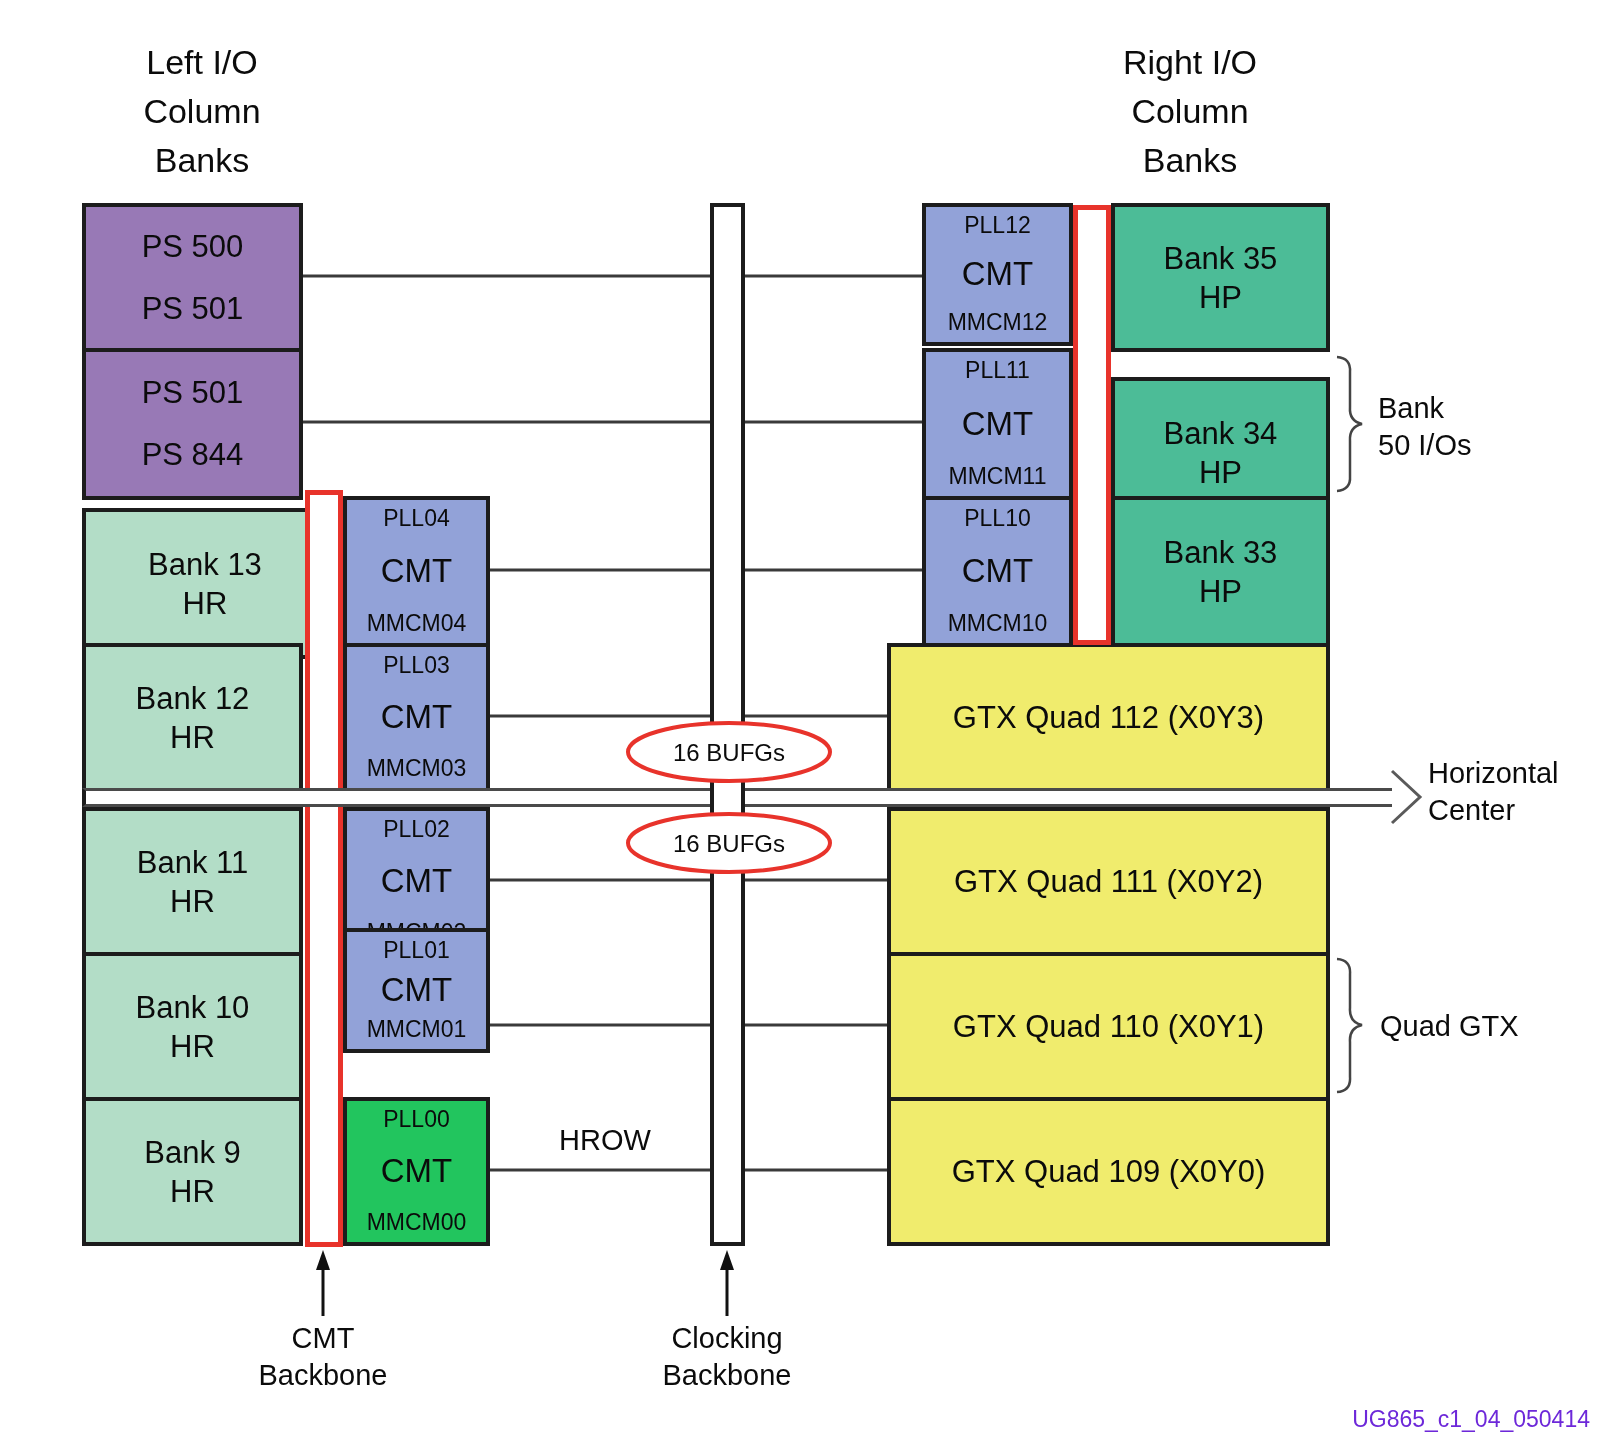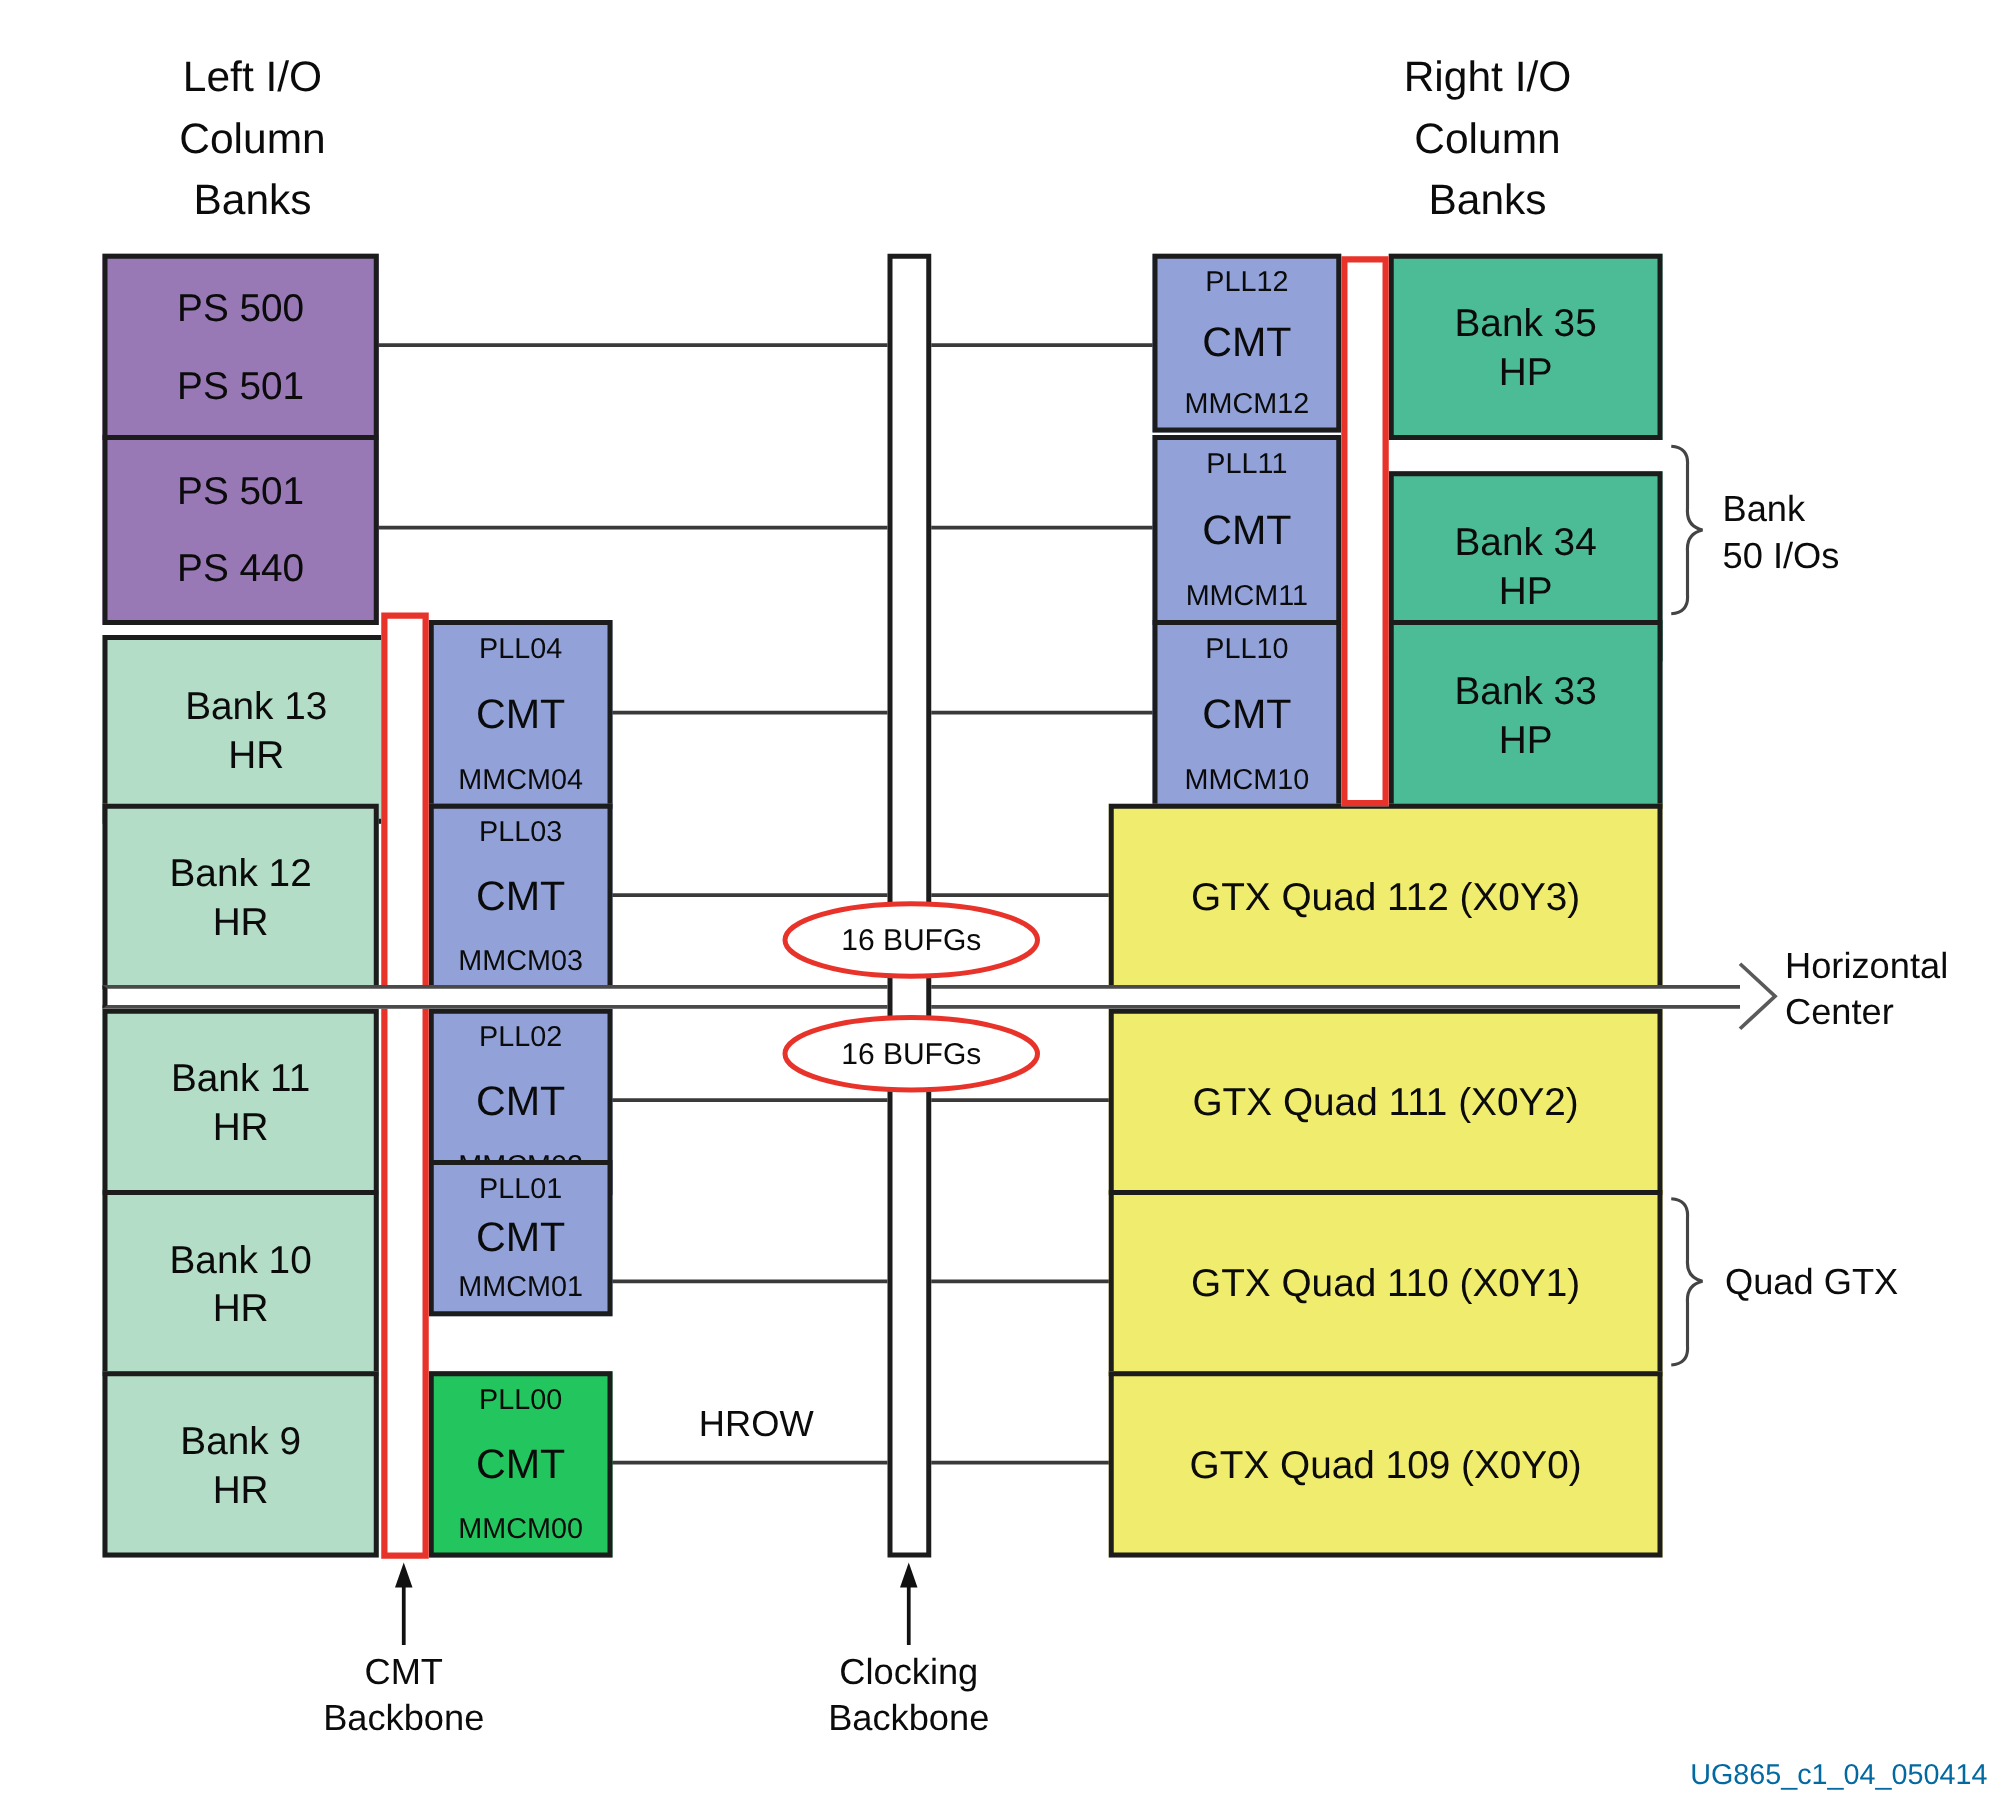--- a/index.html
+++ b/index.html
@@ -17,21 +17,21 @@
   .red-channel{position:absolute;box-sizing:border-box;background:#ffffff;
                border:5px solid #e8332b;z-index:3;}
   .hband{position:absolute;box-sizing:border-box;background:#ffffff;z-index:4;
          border-top:3px solid #4a4a4a;border-bottom:3px solid #4a4a4a;border-left:4px solid #1c1c1c;}
   .backbone{position:absolute;box-sizing:border-box;background:#ffffff;
             border:4px solid #1c1c1c;z-index:5;}
   .lbl{position:absolute;z-index:7;}
   .hdr{font-size:34px;line-height:49px;text-align:center;}
   .ann{font-size:29px;line-height:37px;}
   .bufg-label{position:absolute;z-index:7;font-size:24px;text-align:center;width:202px;}
-  .wm{font-size:23px;color:#0369a1;}
+  .wm{font-size:23px;color:#6d28d9;}
 </style>
 </head>
 <body>
 
 <div id="canvas">
 
   <svg class="layer" width="1602" height="1450" style="z-index:1">
     <line x1="298" y1="276" x2="926" y2="276" stroke="#3a3a3a" stroke-width="3"></line>
     <line x1="298" y1="422" x2="926" y2="422" stroke="#3a3a3a" stroke-width="3"></line>
     <line x1="486" y1="570" x2="926" y2="570" stroke="#3a3a3a" stroke-width="3"></line>
@@ -51,21 +51,21 @@
     <div>Column</div>
     <div>Banks</div>
   </div>
 
   <div class="block" style="left: 82px; top: 203px; width: 221px; height: 149px; background-color: rgb(152, 121, 182);">
     <div class="bank-label" style="line-height:36px;margin-bottom:26px;">PS 500</div>
     <div class="bank-label" style="line-height:36px;">PS 501</div>
   </div>
   <div class="block" style="left: 82px; top: 348px; width: 221px; height: 152px; background-color: rgb(152, 121, 182);">
     <div class="bank-label" style="line-height:36px;margin-bottom:26px;">PS 501</div>
-    <div class="bank-label" style="line-height:36px;">PS 440</div>
+    <div class="bank-label" style="line-height:36px;">PS 844</div>
   </div>
   <div class="block" style="left: 82px; top: 508px; width: 246px; height: 151px; background-color: rgb(179, 221, 199);">
     <div class="bank-label">Bank 13</div>
     <div class="bank-label">HR</div>
   </div>
   <div class="block" style="left: 82px; top: 643px; width: 221px; height: 149px; background-color: rgb(179, 221, 199);">
     <div class="bank-label">Bank 12</div>
     <div class="bank-label">HR</div>
   </div>
   <div class="block" style="left: 82px; top: 807px; width: 221px; height: 149px; background-color: rgb(179, 221, 199);">

